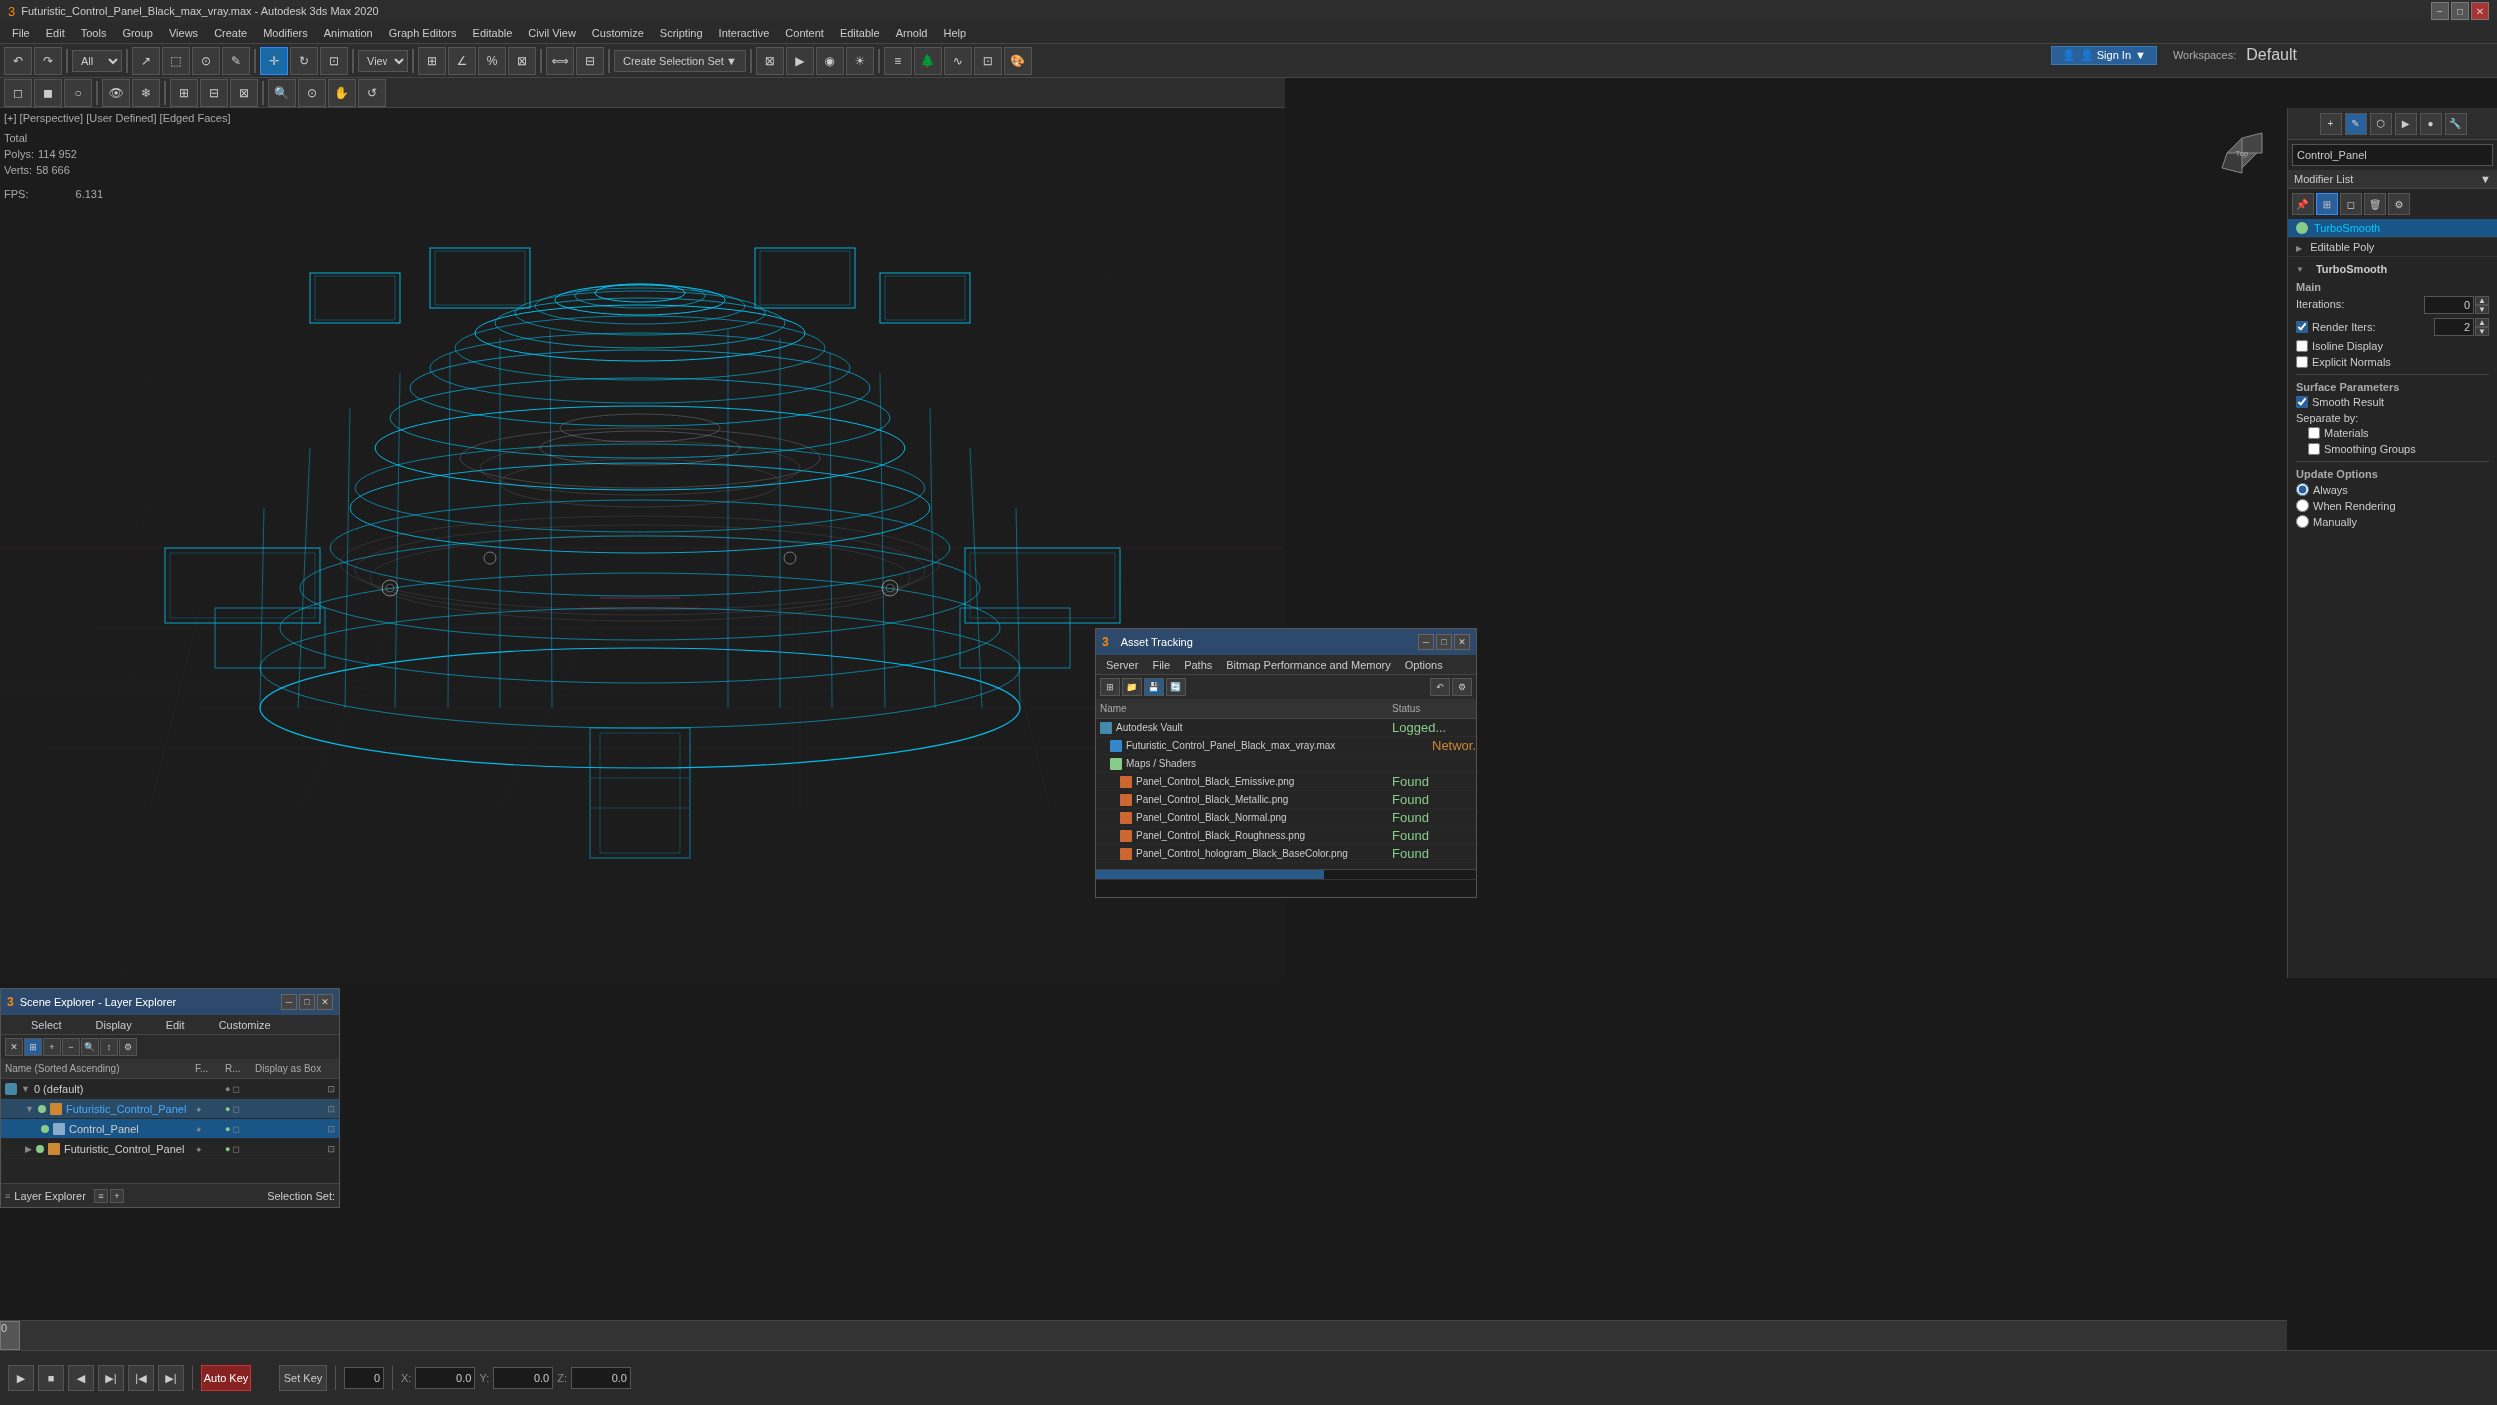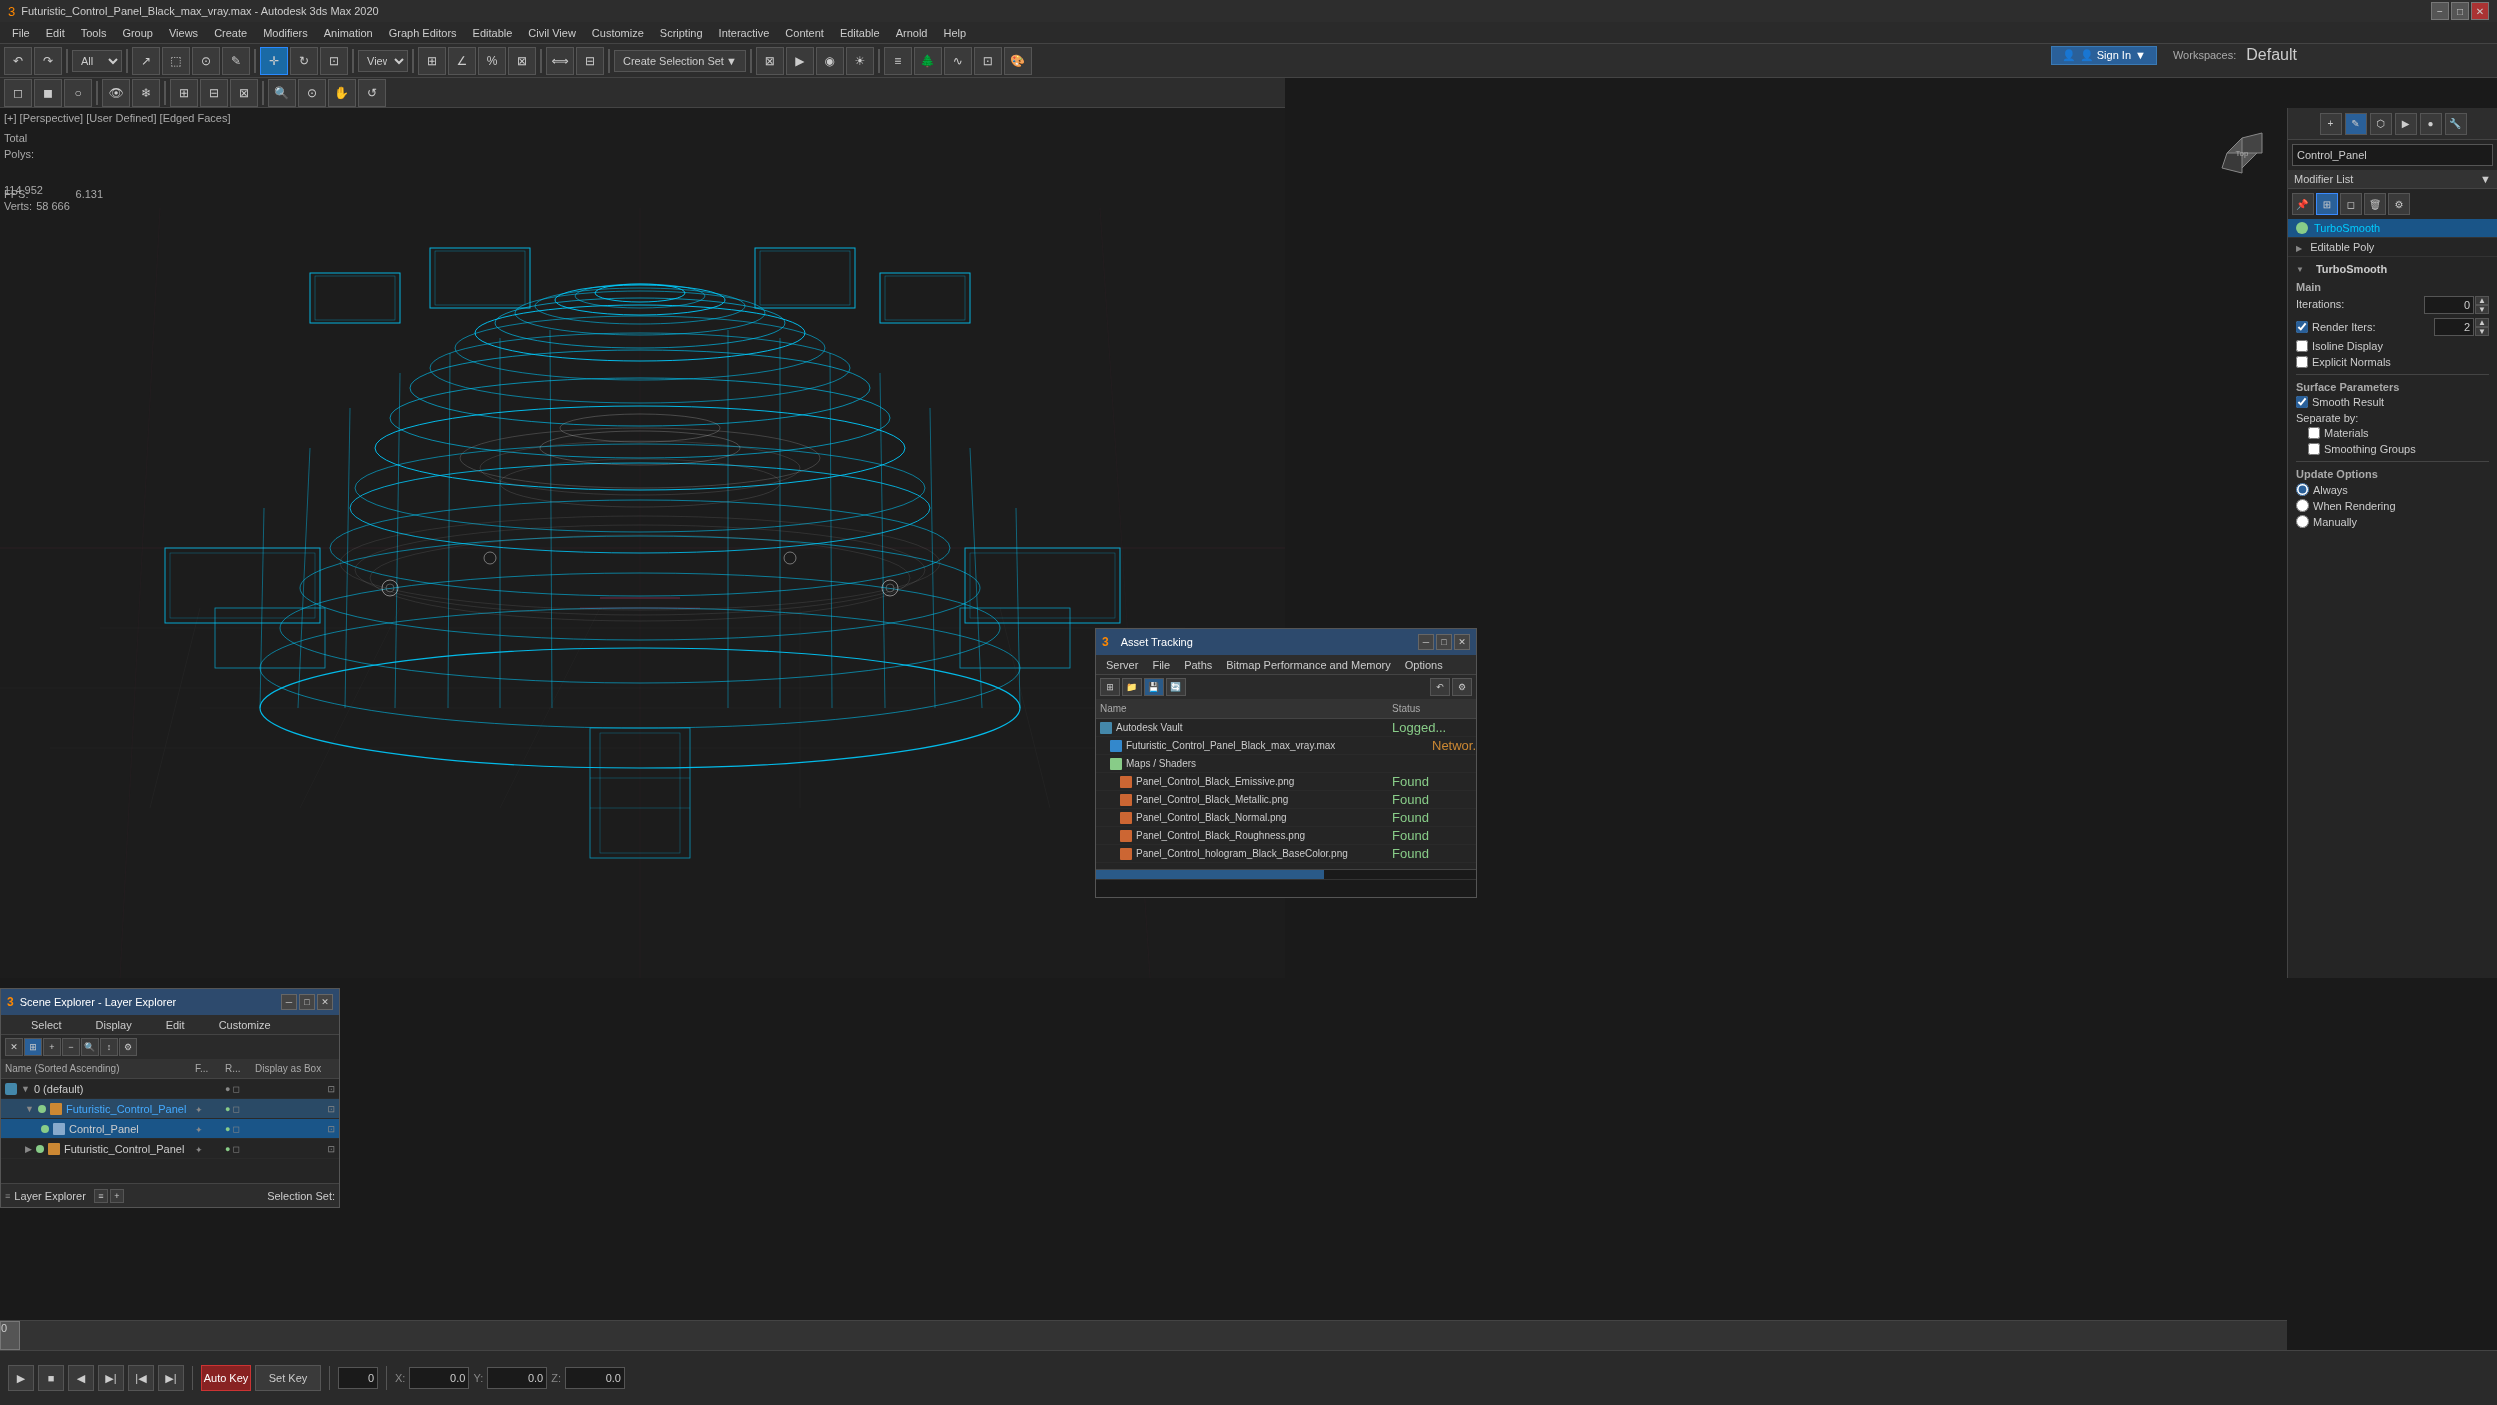--- a/index.html
+++ b/index.html
@@ -842,21 +842,21 @@
   <div class="toolbar-btn">🔍</div>
   <div class="toolbar-btn">⊙</div>
   <div class="toolbar-btn">✋</div>
   <div class="toolbar-btn">↺</div>
 </div>
 
 <div id="viewport" style="top: 108px; left: 0px; width: 1285px; height: 870px;">
   <div id="viewport-label" style="font-size:11px;color:#aaa;">[+] [Perspective] [User Defined] [Edged Faces]</div>
   <div id="viewport-stats">
     <div style="color:#aaa;font-size:11px;">Total</div>
-    <div style="display:flex;gap:20px;flex-direction:column;">
+    <div style="display:flex;gap:4px;">
       <span style="color:#aaa;">Polys:</span>
       <span style="color:#aaa;">114 952</span>
     </div>
     <div style="display:flex;gap:4px;">
       <span style="color:#aaa;">Verts:</span>
       <span style="color:#aaa;">58 666</span>
     </div>
   </div>
   <div id="fps-display">
     <span style="color:#aaa;">FPS:</span>
@@ -1345,21 +1345,21 @@
 
   <div class="status-btn">▶</div>
   <div class="status-btn">■</div>
   <div class="status-btn">◀</div>
   <div class="status-btn">▶|</div>
   <div class="status-btn">|◀</div>
   <div class="status-btn">▶|</div>
   <div class="status-sep"></div>
 
   <div class="status-btn" style="background:#882222;border-color:#cc3333;color:white;width:50px;">Auto Key</div>
-  <div class="status-btn" style="width:66px;">Set Key</div>
+  <div class="status-btn" style="width:48px;margin-left:24px;">Set Key</div>
   <div class="status-sep"></div>
 
   <input type="text" value="0" class="coord-input" style="width: 40px;">
 
   <div class="status-sep"></div>
 
   <span class="coord-label">X:</span>
   <input type="text" class="coord-input" value="0.0" style="">
   <span class="coord-label">Y:</span>
   <input type="text" class="coord-input" value="0.0" style="">

